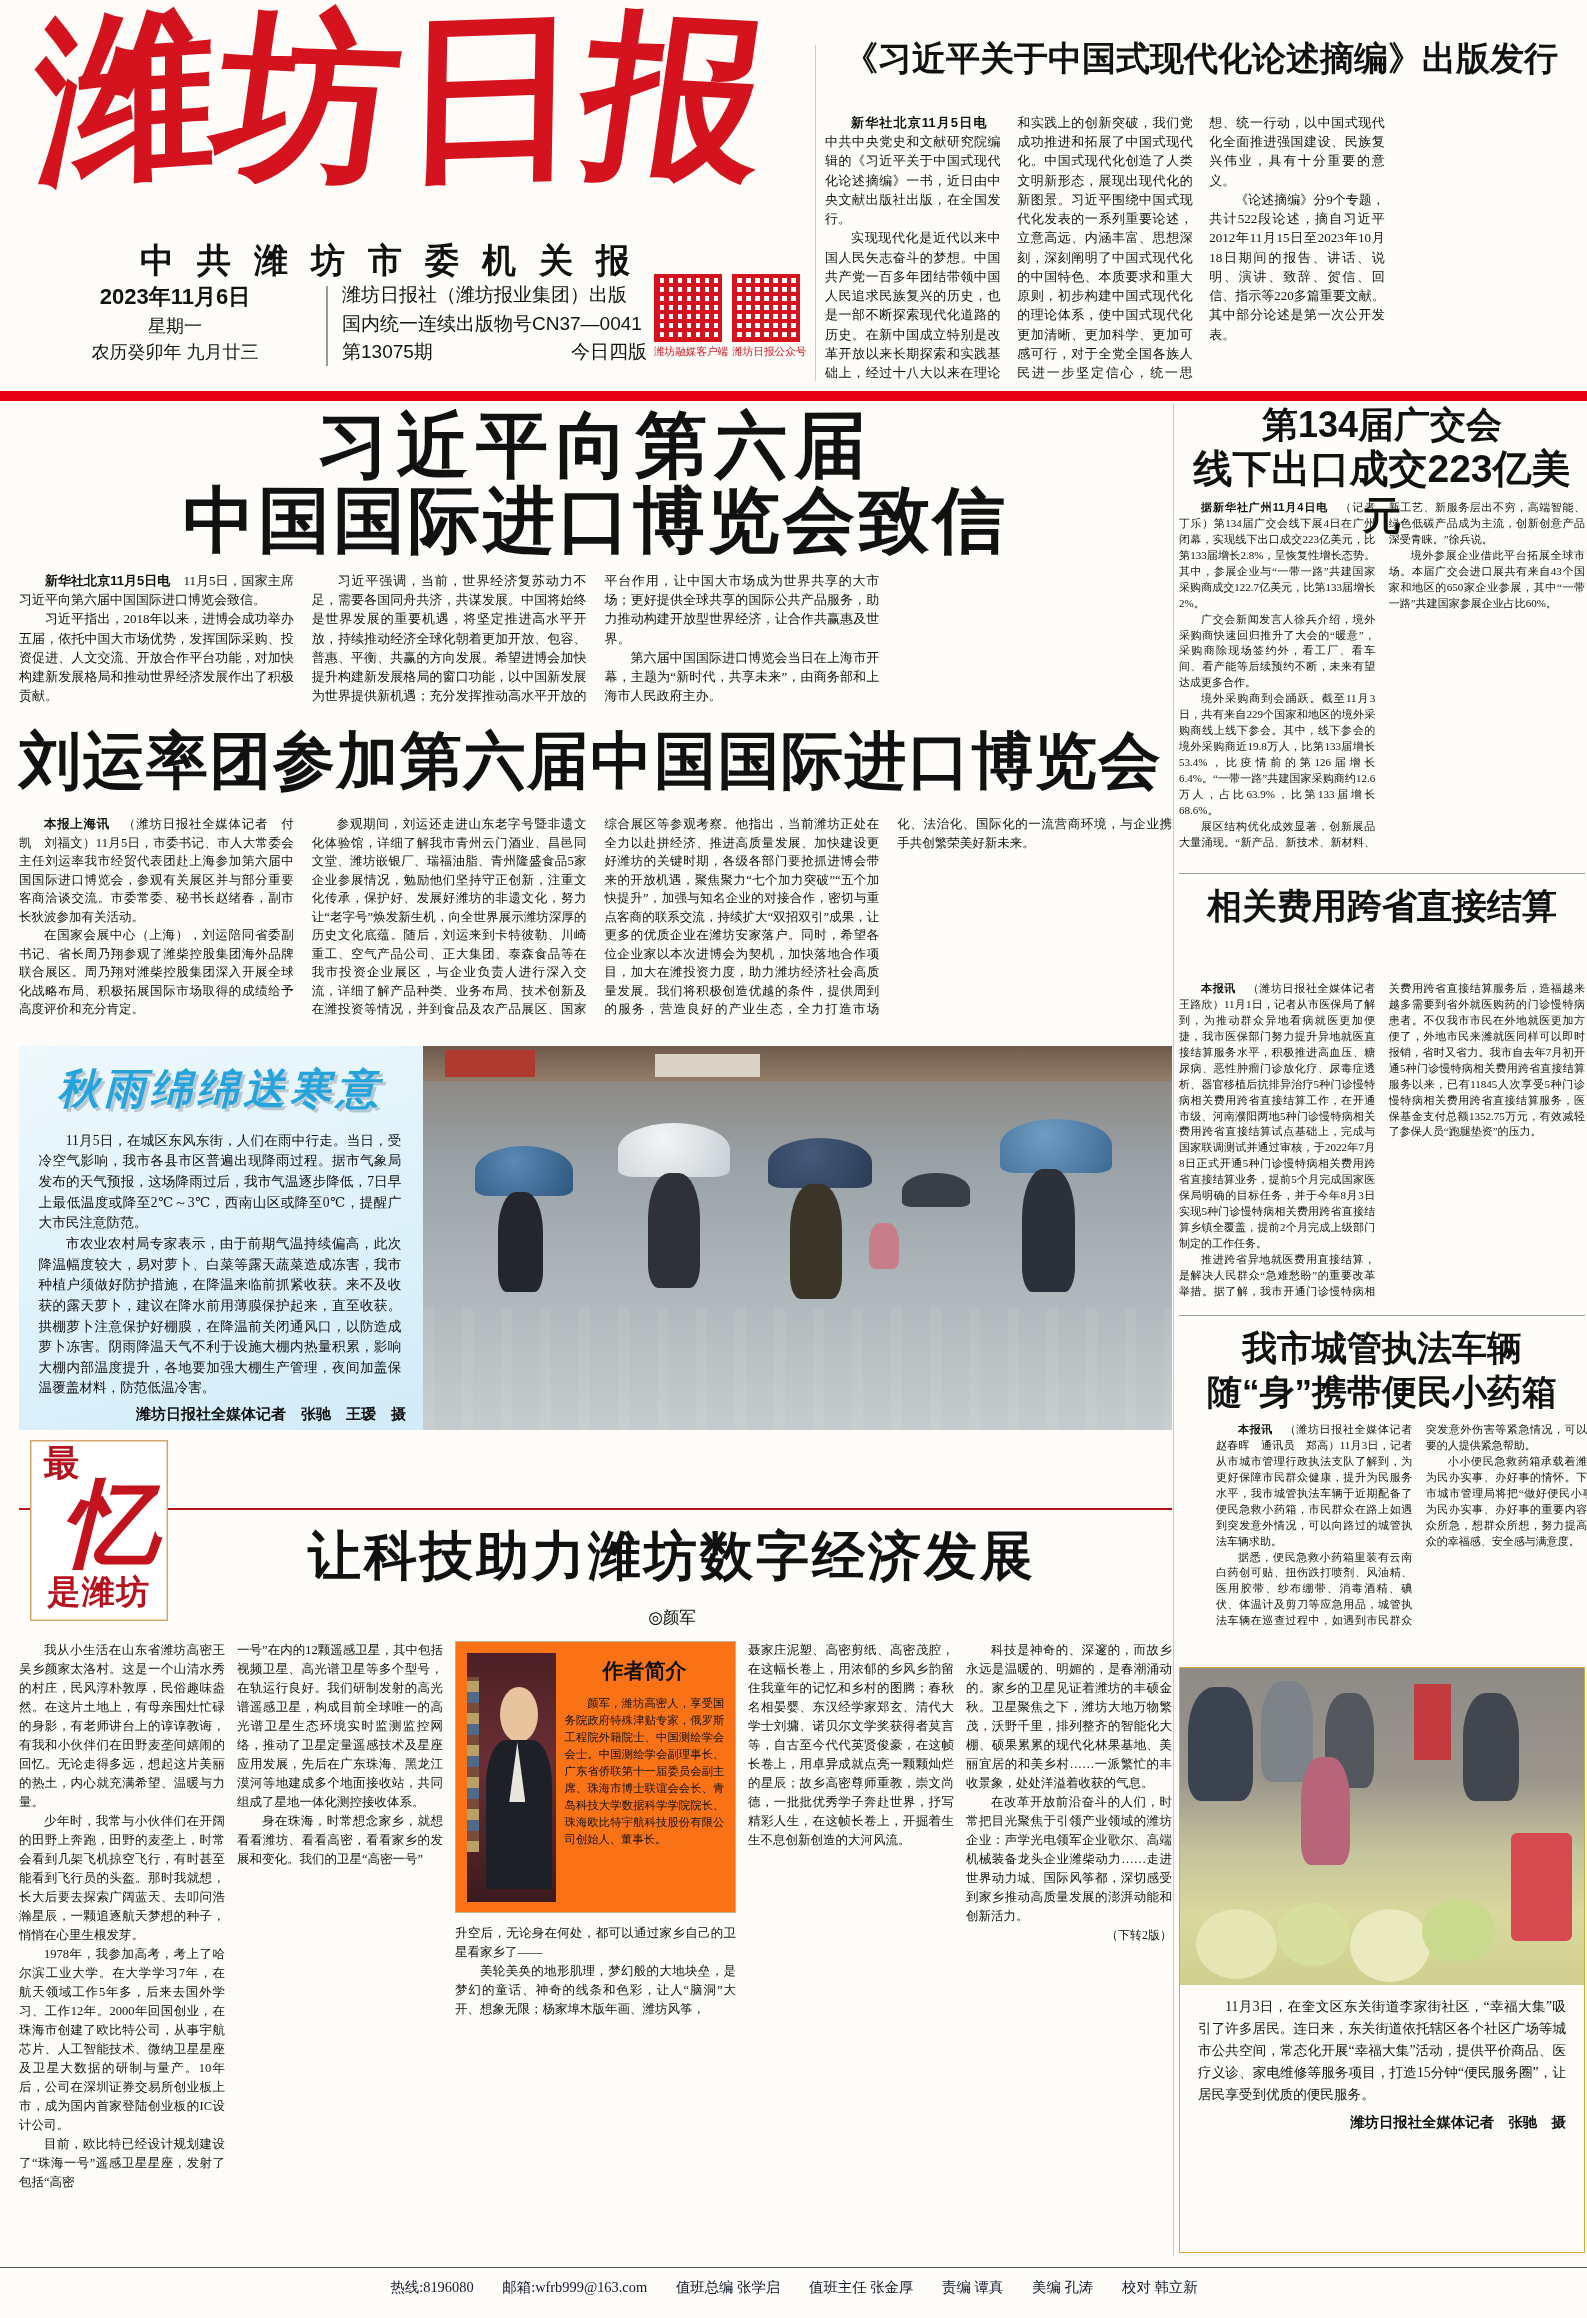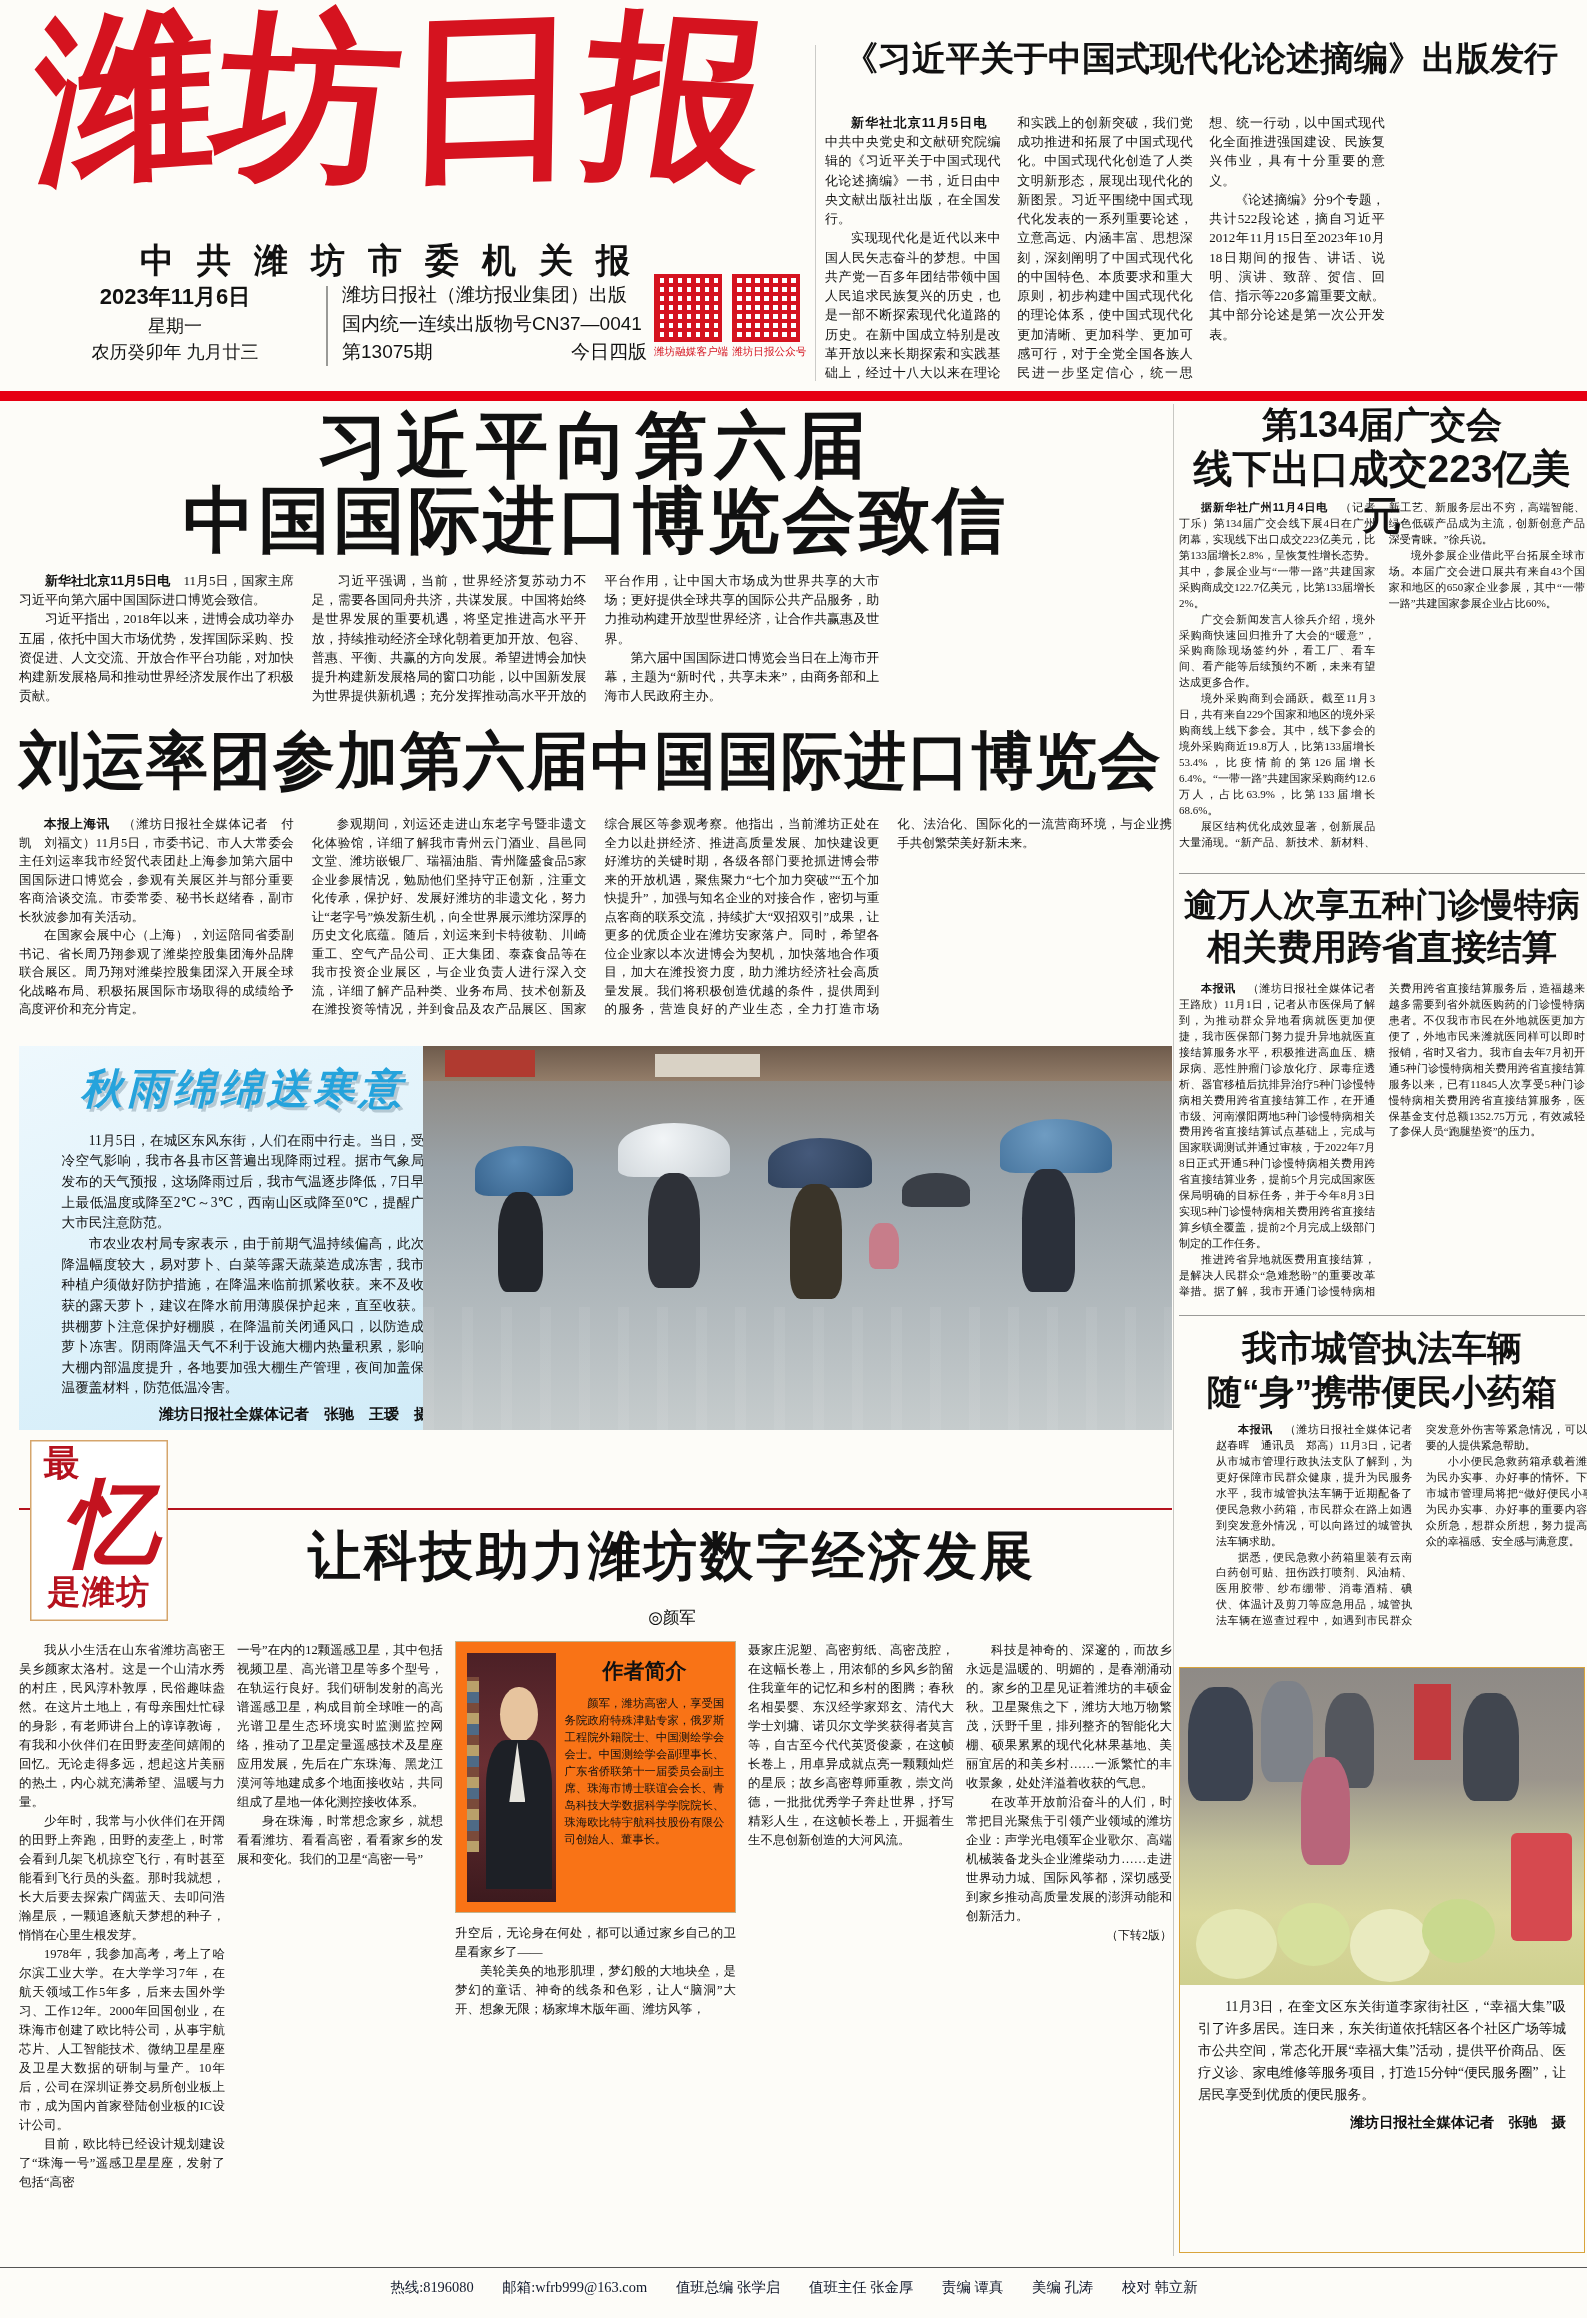--- a/index.html
+++ b/index.html
@@ -108,21 +108,21 @@
 
   <div class="abs" style="left:19px;top:719px;width:1153px;text-align:left;font-weight:bold;font-size:62px;white-space:nowrap;letter-spacing:1.5px;">刘运率团参加第六届中国国际进口博览会</div>
 
   <div class="abs cols4 jc" style="left:19px;top:815px;width:1153px;height:221px;font-size:12.5px;line-height:1.48;overflow:hidden;">
     <p class="np"><b class="lead">本报上海讯</b><span>　（潍坊日报社全媒体记者　付凯　刘福文）11月5日，市委书记、市人大常委会主任刘运率我市经贸代表团赴上海参加第六届中国国际进口博览会，参观有关展区并与部分重要客商洽谈交流。市委常委、秘书长赵绪春，副市长狄波参加有关活动。</span></p>
     <p class="np">在国家会展中心（上海），刘运陪同省委副书记、省长周乃翔参观了潍柴控股集团海外品牌联合展区。周乃翔对潍柴控股集团深入开展全球化战略布局、积极拓展国际市场取得的成绩给予高度评价和充分肯定。</p>
     <p class="np">参观期间，刘运还走进山东老字号暨非遗文化体验馆，详细了解我市青州云门酒业、昌邑同文堂、潍坊嵌银厂、瑞福油脂、青州隆盛食品5家企业参展情况，勉励他们坚持守正创新，注重文化传承，保护好、发展好潍坊的非遗文化，努力让“老字号”焕发新生机，向全世界展示潍坊深厚的历史文化底蕴。随后，刘运来到卡特彼勒、川崎重工、空气产品公司、正大集团、泰森食品等在我市投资企业展区，与企业负责人进行深入交流，详细了解产品种类、业务布局、技术创新及在潍投资等情况，并到食品及农产品展区、国家综合展区等参观考察。他指出，当前潍坊正处在全力以赴拼经济、推进高质量发展、加快建设更好潍坊的关键时期，各级各部门要抢抓进博会带来的开放机遇，聚焦聚力“七个加力突破”“五个加快提升”，加强与知名企业的对接合作，密切与重点客商的联系交流，持续扩大“双招双引”成果，让更多的优质企业在潍坊安家落户。同时，希望各位企业家以本次进博会为契机，加快落地合作项目，加大在潍投资力度，助力潍坊经济社会高质量发展。我们将积极创造优越的条件，提供周到的服务，营造良好的产业生态，全力打造市场化、法治化、国际化的一流营商环境，与企业携手共创繁荣美好新未来。</p>
   </div>
 
   <div class="abs" id="rain-panel" style="left:19px;top:1046px;width:1153px;height:384px;">
-    <div class="abs" style="left:0;top:0;width:402px;height:432px;padding-left:23px;">
+    <div class="abs" style="left:0;top:0;width:402px;height:432px;">
       <div id="rain-title" style="font-size:42px;text-align:center;margin-top:15px;">秋雨绵绵送寒意</div>
       <div class="jc" style="padding:13.6px 19.6px 0 19.6px;font-size:13.6px;line-height:1.52;">
         <p class="np">11月5日，在城区东风东街，人们在雨中行走。当日，受冷空气影响，我市各县市区普遍出现降雨过程。据市气象局发布的天气预报，这场降雨过后，我市气温逐步降低，7日早上最低温度或降至2℃～3℃，西南山区或降至0℃，提醒广大市民注意防范。</p>
         <p class="np">市农业农村局专家表示，由于前期气温持续偏高，此次降温幅度较大，易对萝卜、白菜等露天蔬菜造成冻害，我市种植户须做好防护措施，在降温来临前抓紧收获。来不及收获的露天萝卜，建议在降水前用薄膜保护起来，直至收获。拱棚萝卜注意保护好棚膜，在降温前关闭通风口，以防造成萝卜冻害。阴雨降温天气不利于设施大棚内热量积累，影响大棚内部温度提升，各地要加强大棚生产管理，夜间加盖保温覆盖材料，防范低温冷害。</p>
       </div>
       <div class="sans" style="font-size:15px;font-weight:bold;text-align:right;padding:6px 15px 0 0;">潍坊日报社全媒体记者　张驰　王瑷　摄</div>
     </div>
 
     <div class="abs" style="left:404px;top:0;width:749px;height:384px;overflow:hidden;
          background:linear-gradient(180deg,#7d7267 0%,#8e8a84 9%,#9aa3a9 32%,#aeb6ba 62%,#c6cccd 100%);">
@@ -200,21 +200,20 @@
   <div class="abs cols2 jc railtext" style="left:1179px;top:500px;width:406px;height:361px;">
     <p class="np"><b class="lead">据新华社广州11月4日电</b><span>　（记者　丁乐）第134届广交会线下展4日在广州闭幕，实现线下出口成交223亿美元，比第133届增长2.8%，呈恢复性增长态势。其中，参展企业与“一带一路”共建国家采购商成交122.7亿美元，比第133届增长2%。</span></p>
     <p class="np">广交会新闻发言人徐兵介绍，境外采购商快速回归推升了大会的“暖意”，采购商除现场签约外，看工厂、看车间、看产能等后续预约不断，未来有望达成更多合作。</p>
     <p class="np">境外采购商到会踊跃。截至11月3日，共有来自229个国家和地区的境外采购商线上线下参会。其中，线下参会的境外采购商近19.8万人，比第133届增长53.4%，比疫情前的第126届增长6.4%。“一带一路”共建国家采购商约12.6万人，占比63.9%，比第133届增长68.6%。</p>
     <p class="np">展区结构优化成效显著，创新展品大量涌现。“新产品、新技术、新材料、新工艺、新服务层出不穷，高端智能、绿色低碳产品成为主流，创新创意产品深受青睐。”徐兵说。</p>
     <p class="np">境外参展企业借此平台拓展全球市场。本届广交会进口展共有来自43个国家和地区的650家企业参展，其中“一带一路”共建国家参展企业占比60%。</p>
   </div>
   <div class="abs rule" style="left:1179px;top:873px;width:406px;height:0.8px;"></div>
 
   <div class="abs sans" style="left:1179px;top:884px;width:406px;text-align:center;font-weight:bold;line-height:1.25;">
-    <div style="font-size:33px;">逾万人次享五种门诊慢特病</div>
     <div style="font-size:35px;">相关费用跨省直接结算</div>
   </div>
   <div class="abs cols2 jc railtext" style="left:1179px;top:981px;width:406px;height:325px;">
     <p class="np"><b class="lead">本报讯</b><span>　（潍坊日报社全媒体记者　王路欣）11月1日，记者从市医保局了解到，为推动群众异地看病就医更加便捷，我市医保部门努力提升异地就医直接结算服务水平，积极推进高血压、糖尿病、恶性肿瘤门诊放化疗、尿毒症透析、器官移植后抗排异治疗5种门诊慢特病相关费用跨省直接结算工作，在开通市级、河南濮阳两地5种门诊慢特病相关费用跨省直接结算试点基础上，完成与国家联调测试并通过审核，于2022年7月8日正式开通5种门诊慢特病相关费用跨省直接结算业务，提前5个月完成国家医保局明确的目标任务，并于今年8月3日实现5种门诊慢特病相关费用跨省直接结算乡镇全覆盖，提前2个月完成上级部门制定的工作任务。</span></p>
     <p class="np">推进跨省异地就医费用直接结算，是解决人民群众“急难愁盼”的重要改革举措。据了解，我市开通门诊慢特病相关费用跨省直接结算服务后，造福越来越多需要到省外就医购药的门诊慢特病患者。不仅我市市民在外地就医更加方便了，外地市民来潍就医同样可以即时报销，省时又省力。我市自去年7月初开通5种门诊慢特病相关费用跨省直接结算服务以来，已有11845人次享受5种门诊慢特病相关费用跨省直接结算服务，医保基金支付总额1352.75万元，有效减轻了参保人员“跑腿垫资”的压力。</p>
   </div>
   <div class="abs rule" style="left:1179px;top:1315px;width:406px;height:0.8px;"></div>
 
   <div class="abs sans" style="left:1179px;top:1326px;width:406px;text-align:center;font-weight:bold;line-height:1.25;">
     <div style="font-size:35px;">我市城管执法车辆</div>

